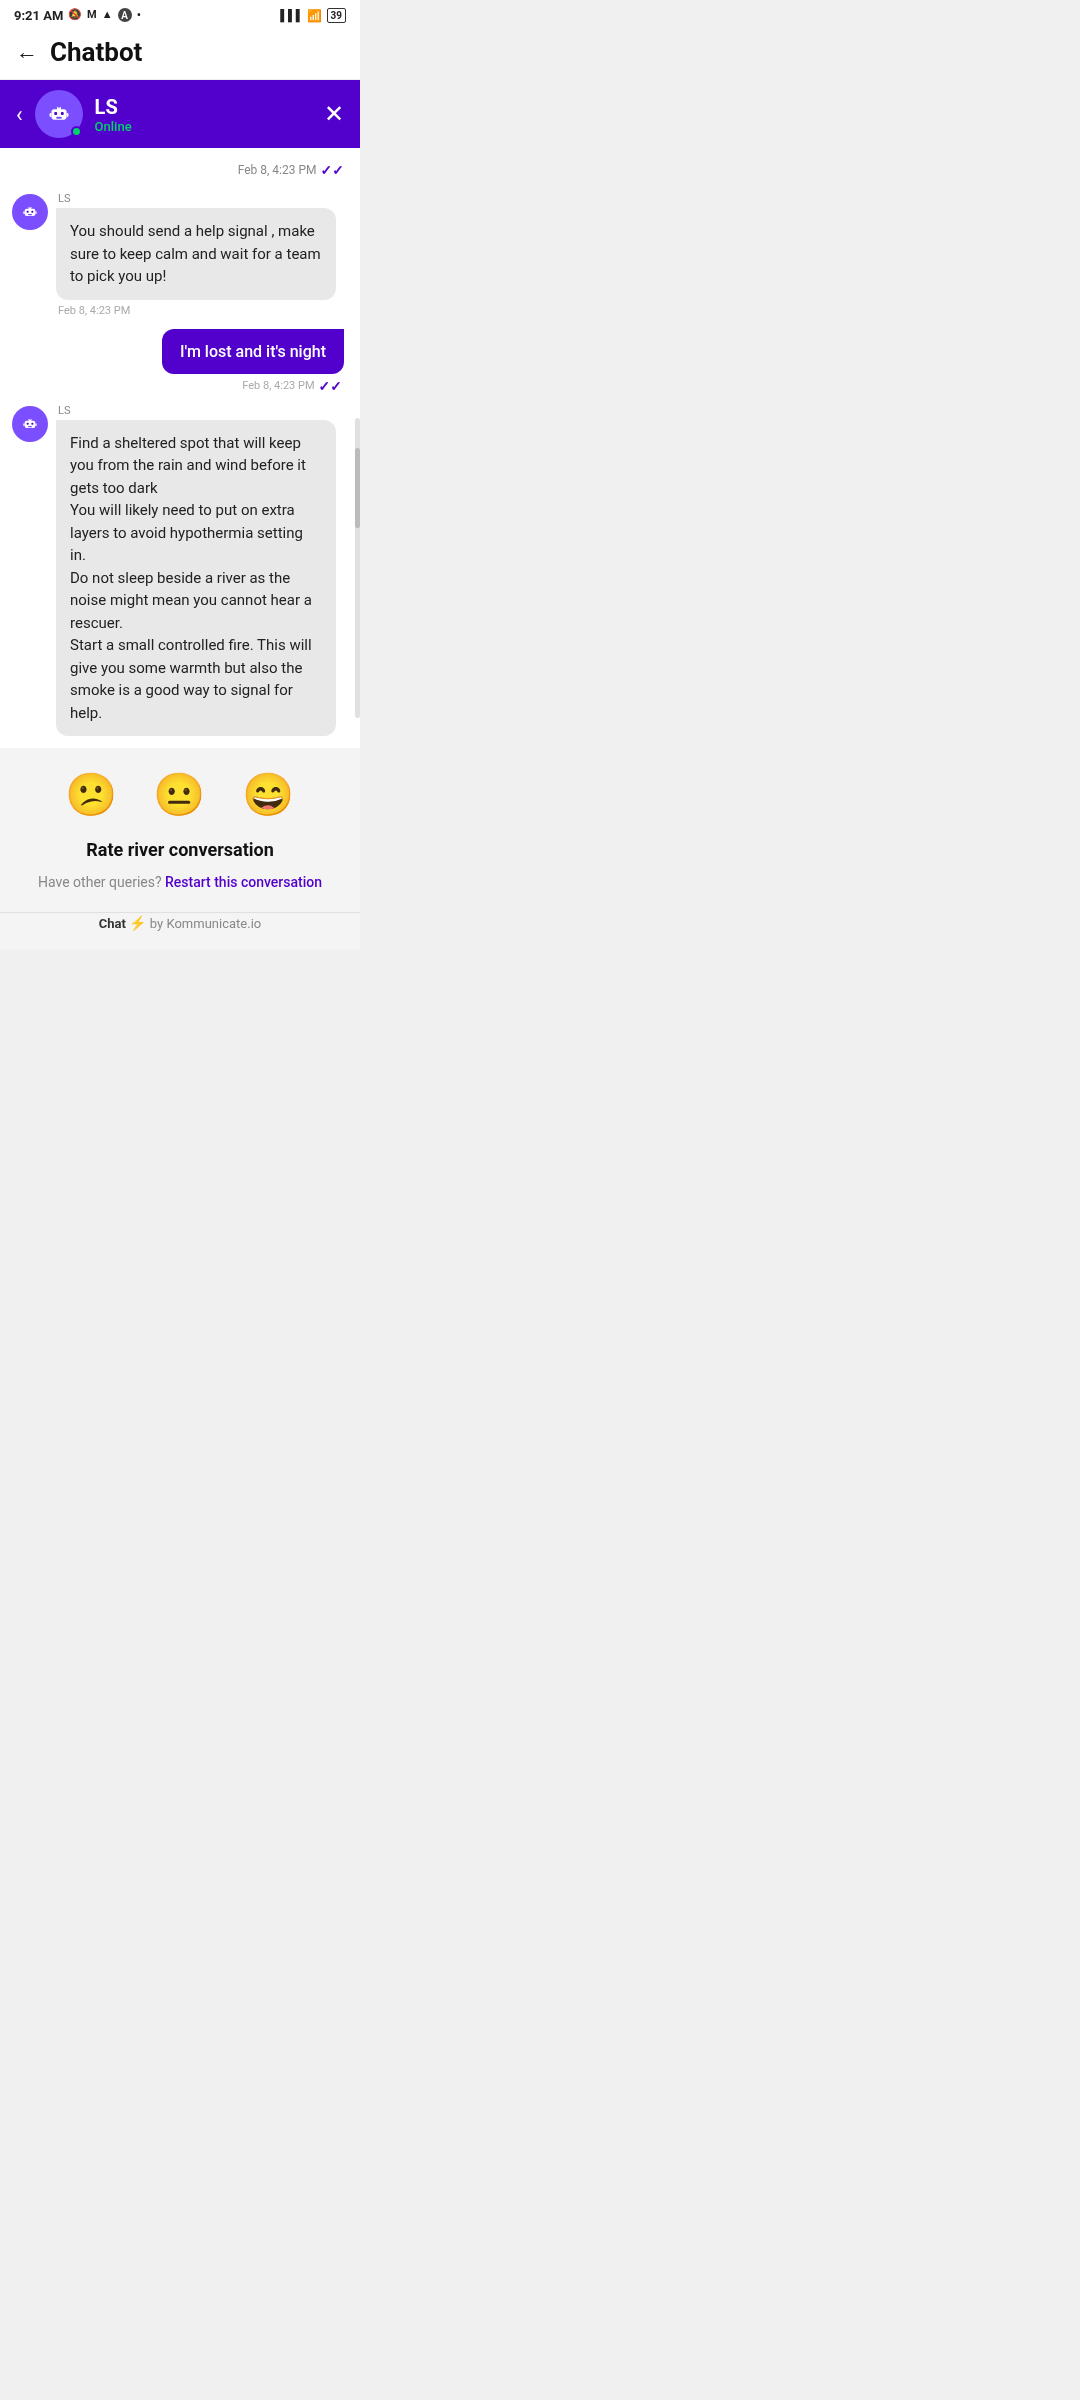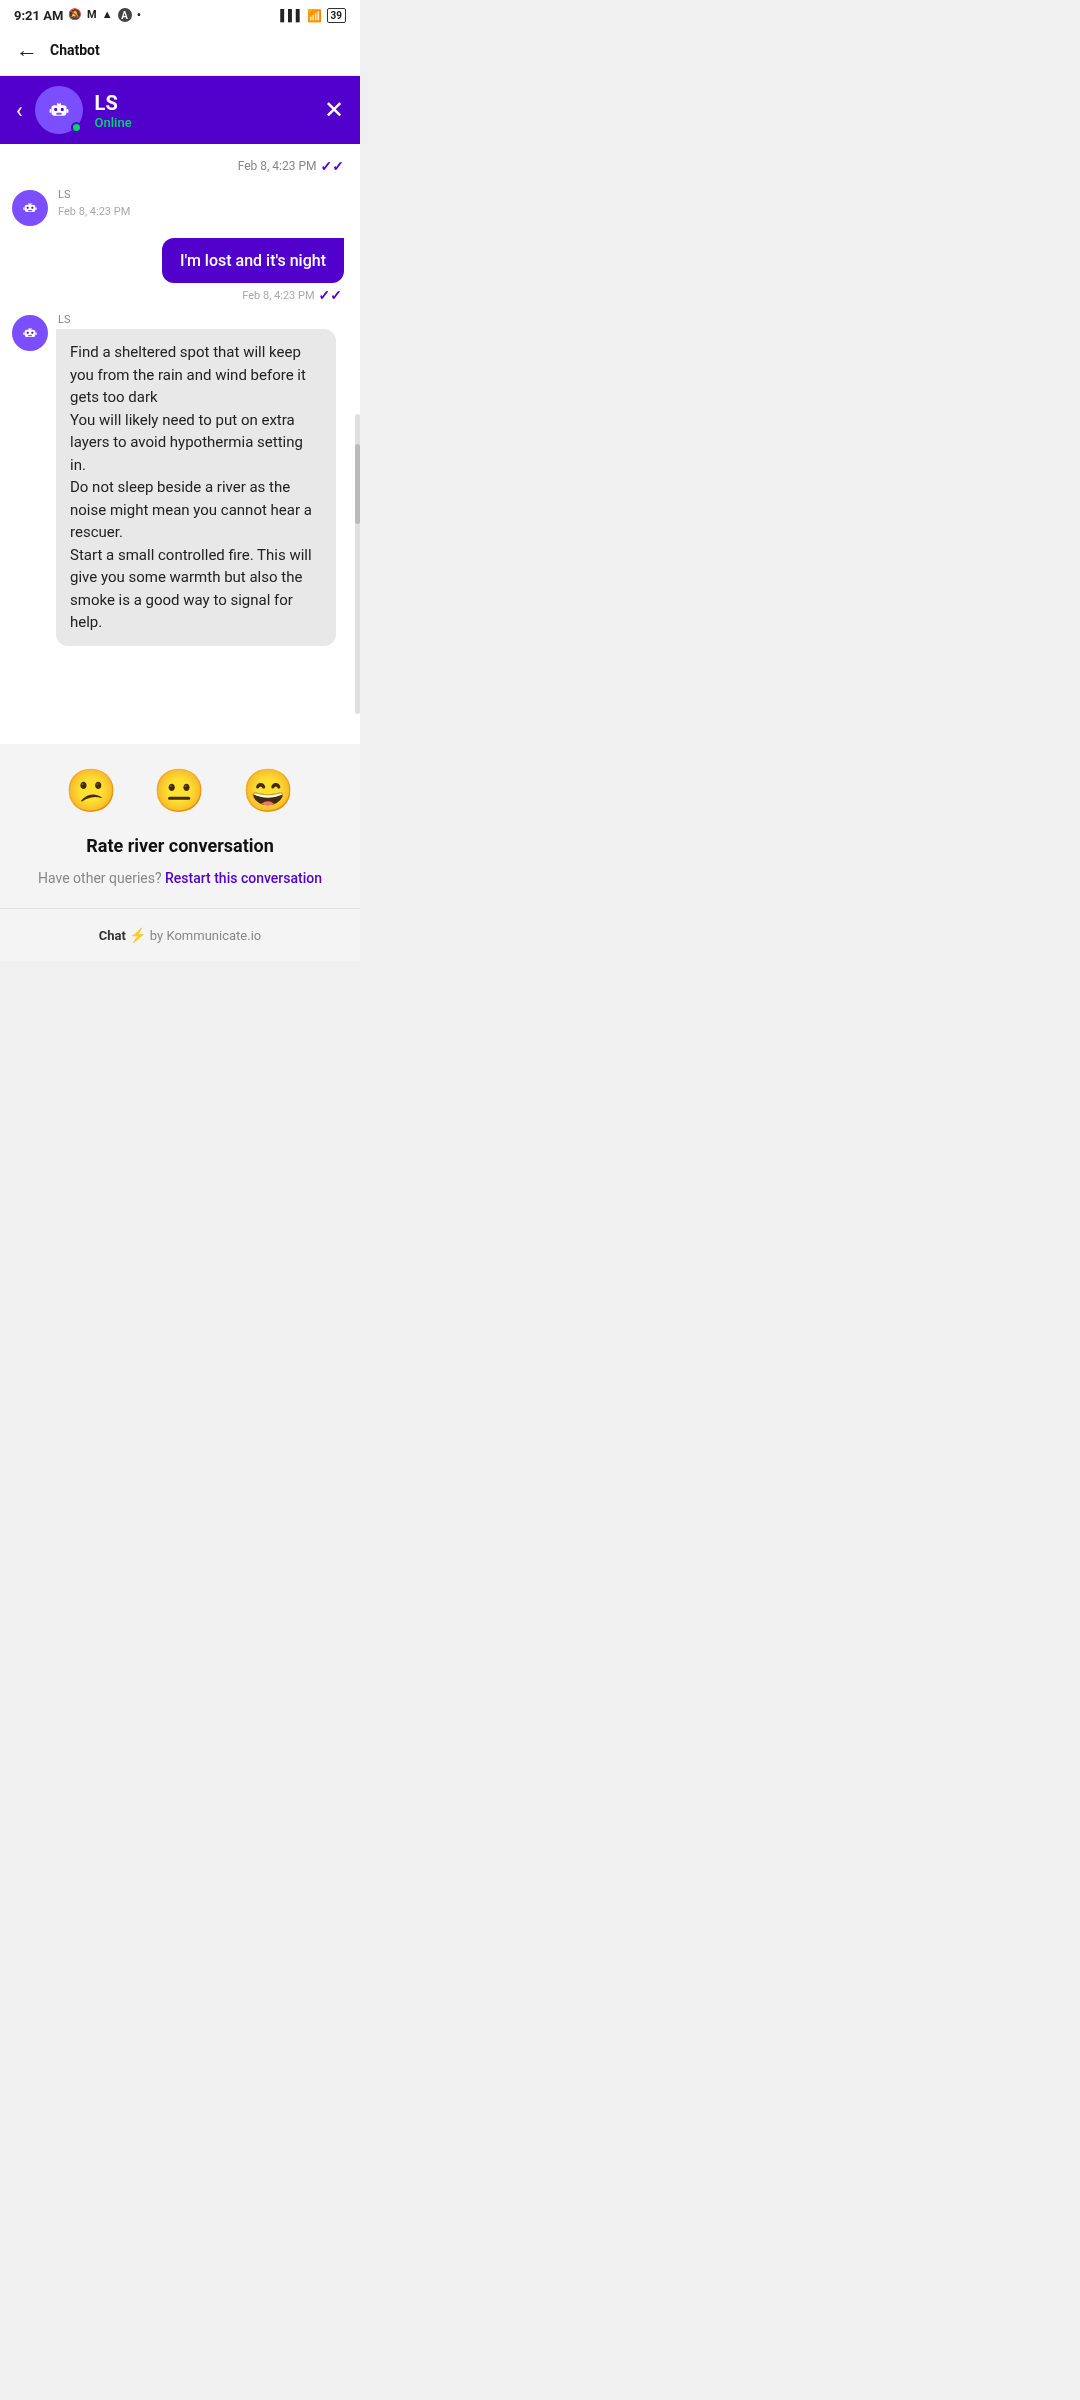--- a/index.html
+++ b/index.html
@@ -45,21 +45,21 @@
       padding: 10px 16px 12px 16px;
       gap: 12px;
       border-bottom: 1px solid #eee;
     }
     .back-arrow {
       font-size: 22px;
       color: #222;
       cursor: pointer;
     }
     .top-bar-title {
-      font-size: 14px;
+      font-size: 26px;
       font-weight: 700;
       color: #111;
     }
 
     
     .chat-header {
       background: #5200cc;
       display: flex;
       align-items: center;
       padding: 10px 16px;
@@ -257,21 +257,21 @@
     .restart-link {
       color: #5200cc;
       text-decoration: none;
       font-weight: 500;
     }
 
     
     .bottom-bar {
       background: #f4f4f4;
       text-align: center;
-      padding: 18px 16px 18px 16px;
+      padding: 2px 16px 18px 16px;
       font-size: 13px;
       color: #888;
       border-top: 1px solid #e0e0e0;
     }
     .bottom-bar .chat-label {
       font-weight: 700;
       color: #333;
     }
     .lightning {
       color: #5200cc;
@@ -350,20 +350,21 @@
         <rect x="20" y="16" width="3" height="3" rx="1" fill="#5200cc"></rect>
         <rect x="16" y="10" width="4" height="4" rx="1" fill="#fff"></rect>
         <circle cx="18" cy="10" r="1.5" fill="#7b4fff"></circle>
         <rect x="8" y="17" width="2" height="4" rx="1" fill="#fff"></rect>
         <rect x="26" y="17" width="2" height="4" rx="1" fill="#fff"></rect>
         <rect x="15" y="21" width="6" height="2" rx="1" fill="#7b4fff"></rect>
       </svg>
     </div>
     <div class="bot-msg-content">
       <div class="bot-msg-sender">LS</div>
+      <div class="bot-msg-bubble">You should send a help signal , make sure to keep calm and wait for a team to pick you up!</div>
       <div class="bot-msg-time">Feb 8, 4:23 PM</div>
     </div>
   </div>
 
   <div class="user-msg-row">
     <div class="user-msg-col">
       <div class="user-msg-bubble">I'm lost and it's night</div>
       <div class="user-msg-time-row">
         <span class="user-msg-time">Feb 8, 4:23 PM</span>
         <span class="double-tick">✓✓</span>

